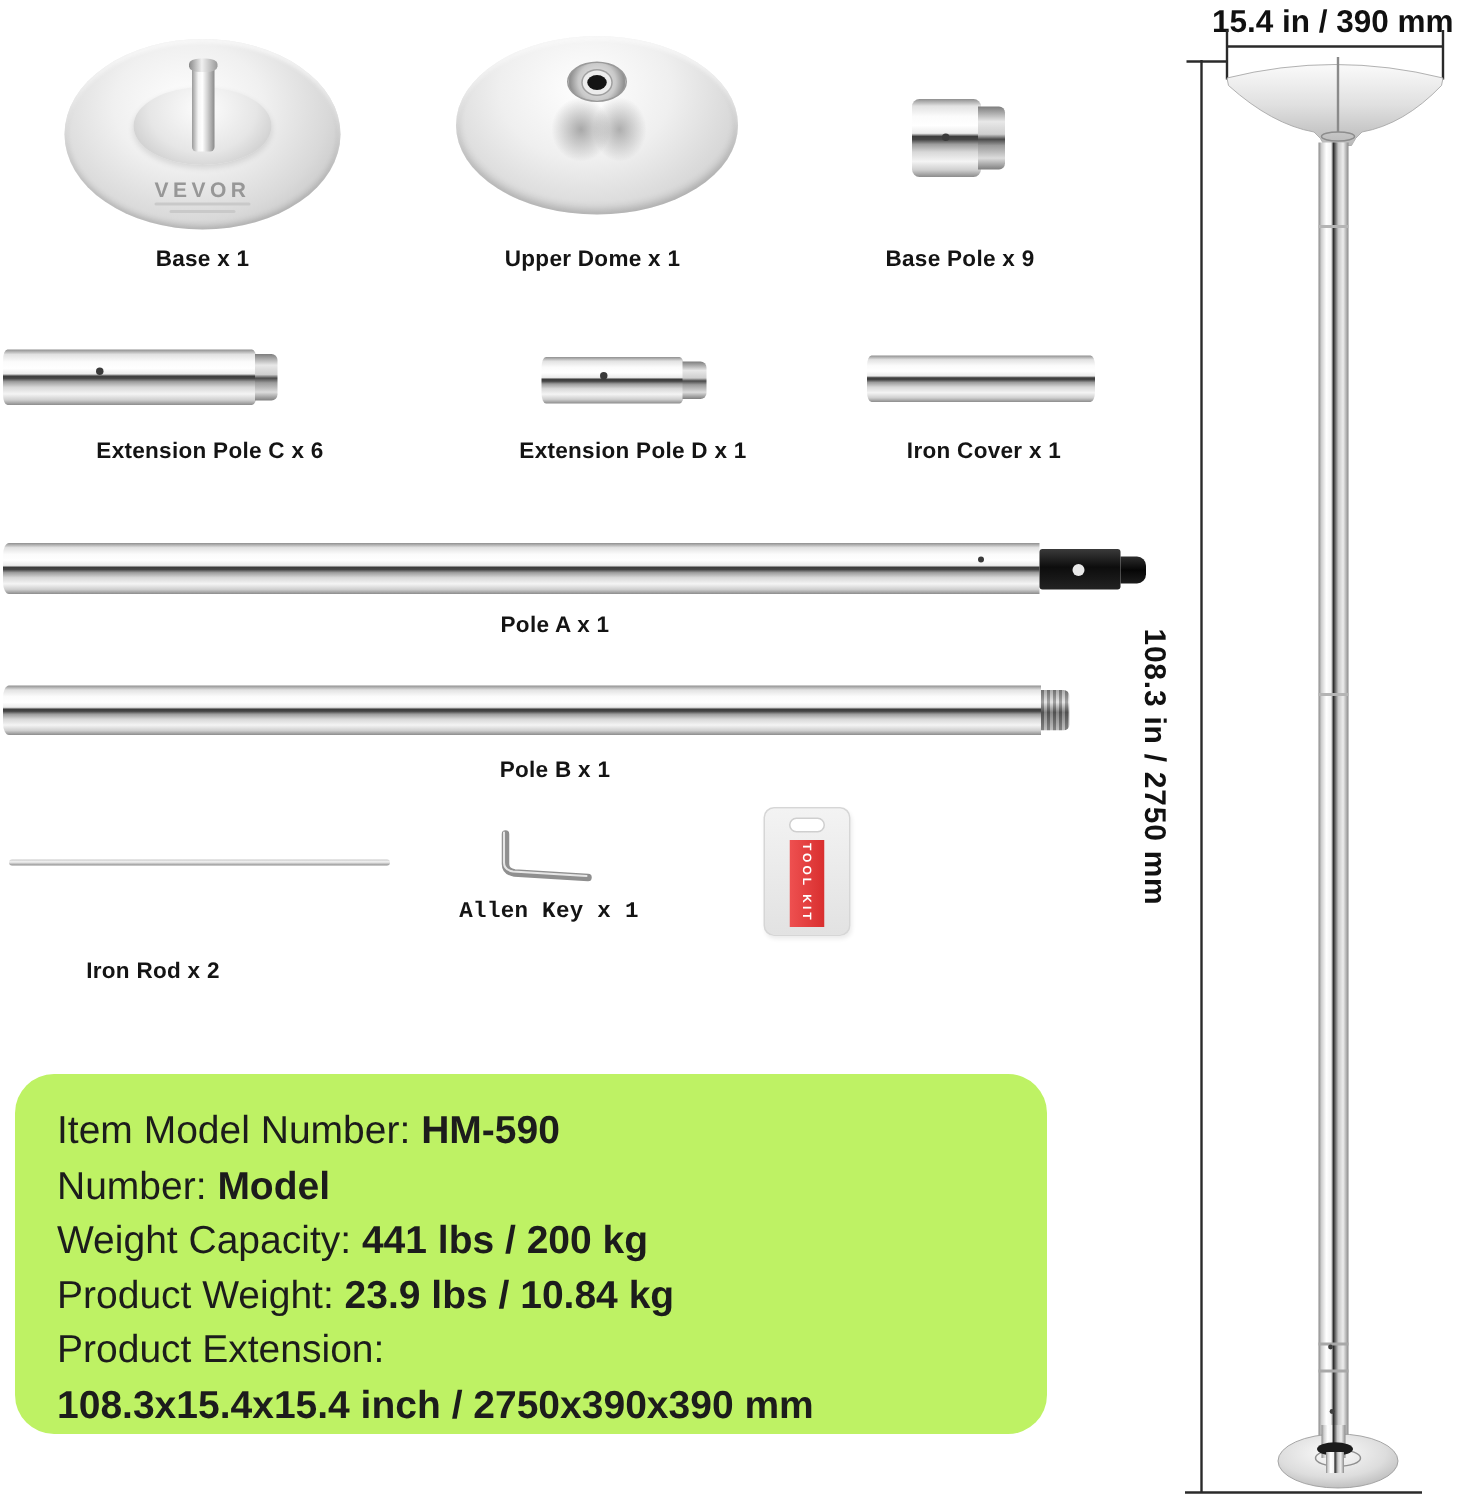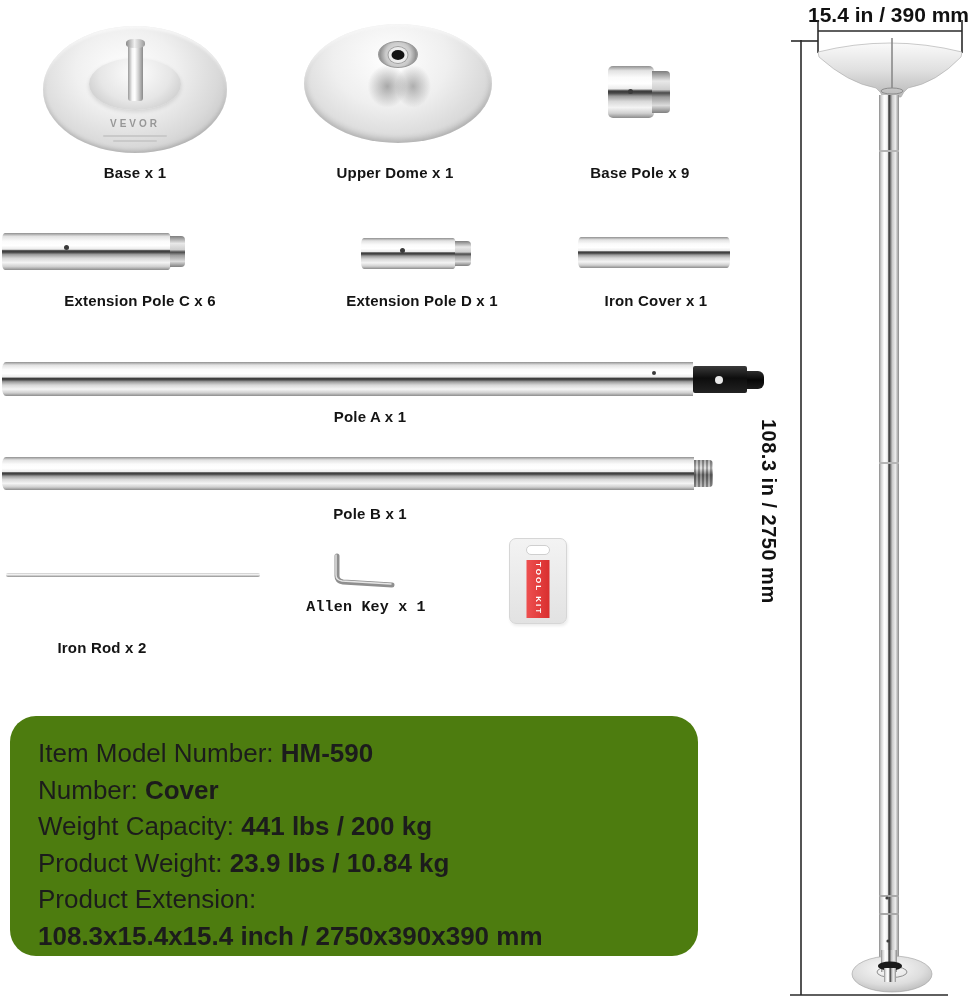--- a/index.html
+++ b/index.html
@@ -40,21 +40,21 @@
   .base-pin{
     position:absolute; left:85px; top:17px; width:15px; height:58px; border-radius:3px;
     background:linear-gradient(90deg,#9a9a9a 0%,#f5f5f5 28%,#ffffff 46%,#cfcfcf 70%,#8a8a8a 100%);
   }
   .base-pin-cap{
     position:absolute; left:83px; top:13px; width:19px; height:9px; border-radius:40%;
     background:linear-gradient(90deg,#8a8a8a,#f0f0f0 45%,#9a9a9a);
   }
   .base-brand{
     position:absolute; left:0; top:92px; width:100%; text-align:center;
-    font-weight:bold; font-size:10px; letter-spacing:3px; color:#979797;
+    font-weight:bold; font-size:14px; letter-spacing:3px; color:#979797;
   }
   .engrave-line{ position:absolute; left:50%; transform:translateX(-50%); height:2px; background:#c9c9c9; border-radius:1px; }
 
   
   .dome-fig{ position:absolute; left:304px; top:24px; width:188px; height:119px; }
   .dome-disc{
     position:absolute; inset:0; border-radius:50%;
     background:radial-gradient(ellipse at 46% 30%, #ffffff 0%, #efefef 40%, #d7d7d7 72%, #bcbcbc 92%, #aaaaaa 100%);
     box-shadow:inset 0 -3px 6px rgba(0,0,0,.2), inset 0 2px 3px rgba(255,255,255,.9);
   }
@@ -120,21 +120,21 @@
     writing-mode:vertical-rl; color:#ffffff; font-size:8px; font-weight:bold; letter-spacing:2px; white-space:nowrap;
   }
 
   
   .heading{
     position:absolute; left:42px; top:661px; font-size:35px; font-weight:bold;
     letter-spacing:.5px; color:#F26822; -webkit-text-stroke:1.1px #F26822; white-space:nowrap;
   }
   .specs-box{
     position:absolute; left:10px; top:716px; width:688px; height:240px;
-    background:#4d7c0f; border-radius:26px;
+    background:#bef264; border-radius:26px;
   }
   .specs-list{ position:absolute; left:28px; top:19px; right:16px; font-size:26px; line-height:36.5px; color:#1c1c1c; }
   .spec-value{ font-weight:bold; }
 
   
   .dim-width-label{
     position:absolute; left:797px; top:3px; width:183px; text-align:center;
     font-weight:bold; font-size:21px; color:#111; white-space:nowrap;
   }
   .dim-height-label{
@@ -214,21 +214,21 @@
     <div class="toolkit-handle"></div>
     <div class="toolkit-tag">
       <span class="toolkit-tag-text">TOOL KIT</span>
     </div>
   </div>
 
 
   <div class="specs-box">
     <div class="specs-list">
       <div><span class="spec-label">Item Model Number: </span><span class="spec-value">HM-590</span></div>
-      <div><span class="spec-label">Number: </span><span class="spec-value">Cover</span></div>
+      <div><span class="spec-label">Number: </span><span class="spec-value">Model</span></div>
       <div><span class="spec-label">Weight Capacity: </span><span class="spec-value">441 lbs / 200 kg</span></div>
       <div><span class="spec-label">Product Weight: </span><span class="spec-value">23.9 lbs / 10.84 kg</span></div>
       <div><span class="spec-label">Product Extension:</span></div>
       <div><span class="spec-value">108.3x15.4x15.4 inch / 2750x390x390 mm</span></div>
     </div>
   </div>
 
   <div class="dim-width-label">15.4 in / 390 mm</div>
   <div class="dim-height-label">108.3 in / 2750 mm</div>
 

